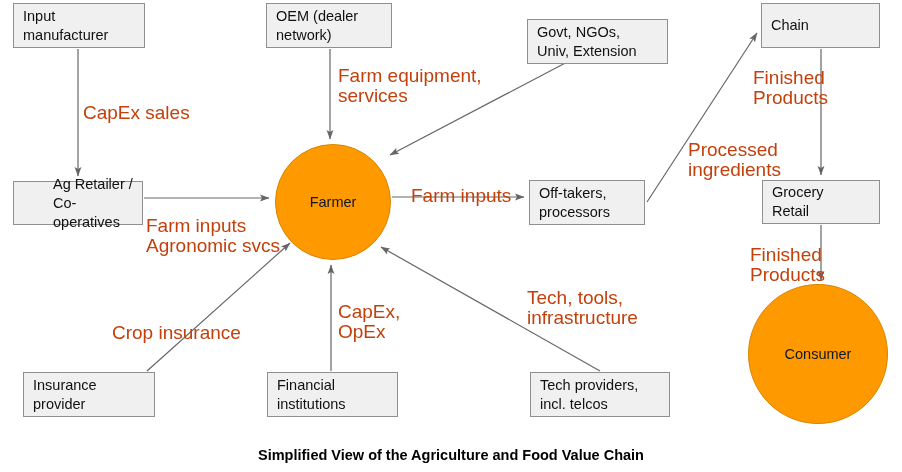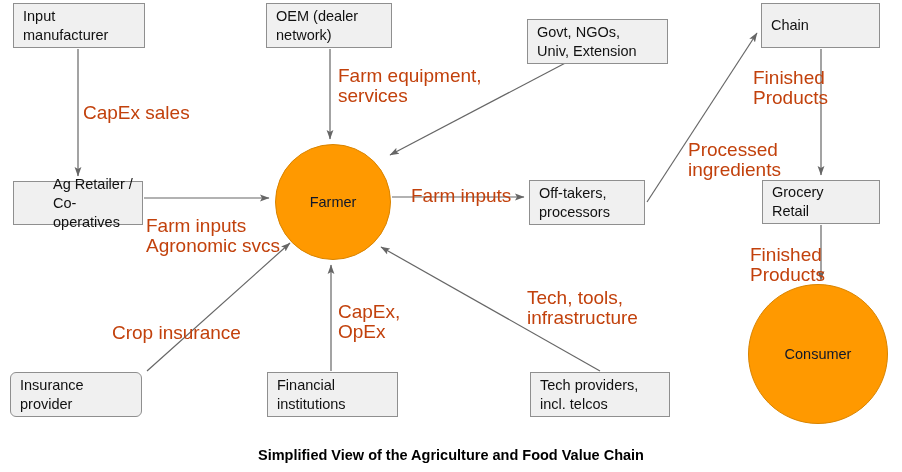--- a/index.html
+++ b/index.html
@@ -112,21 +112,21 @@
 
   <div class="node-box" style="left: 13px; top: 181px; width: 130px; height: 44px; padding-left: 39px;"><span>Ag Retailer /
 Co-operatives</span></div>
 
   <div class="node-box" style="left: 529px; top: 180px; width: 116px; height: 45px;"><span>Off-takers,
 processors</span></div>
 
   <div class="node-box" style="left: 762px; top: 180px; width: 118px; height: 44px;"><span>Grocery
 Retail</span></div>
 
-  <div class="node-box" style="left: 10px; top: 372px; width: 132px; height: 45px; border-radius: 6px;"><span>Insurance
+  <div class="node-box" style="left: 23px; top: 372px; width: 132px; height: 45px;"><span>Insurance
 provider</span></div>
 
   <div class="node-box" style="left: 267px; top: 372px; width: 131px; height: 45px;"><span>Financial
 institutions</span></div>
 
   <div class="node-box" style="left: 530px; top: 372px; width: 140px; height: 45px;"><span>Tech providers,
 incl. telcos</span></div>
 
   <div class="node-circle" style="left: 275px; top: 144px; width: 116px; height: 116px;">
       <span>Farmer</span>

